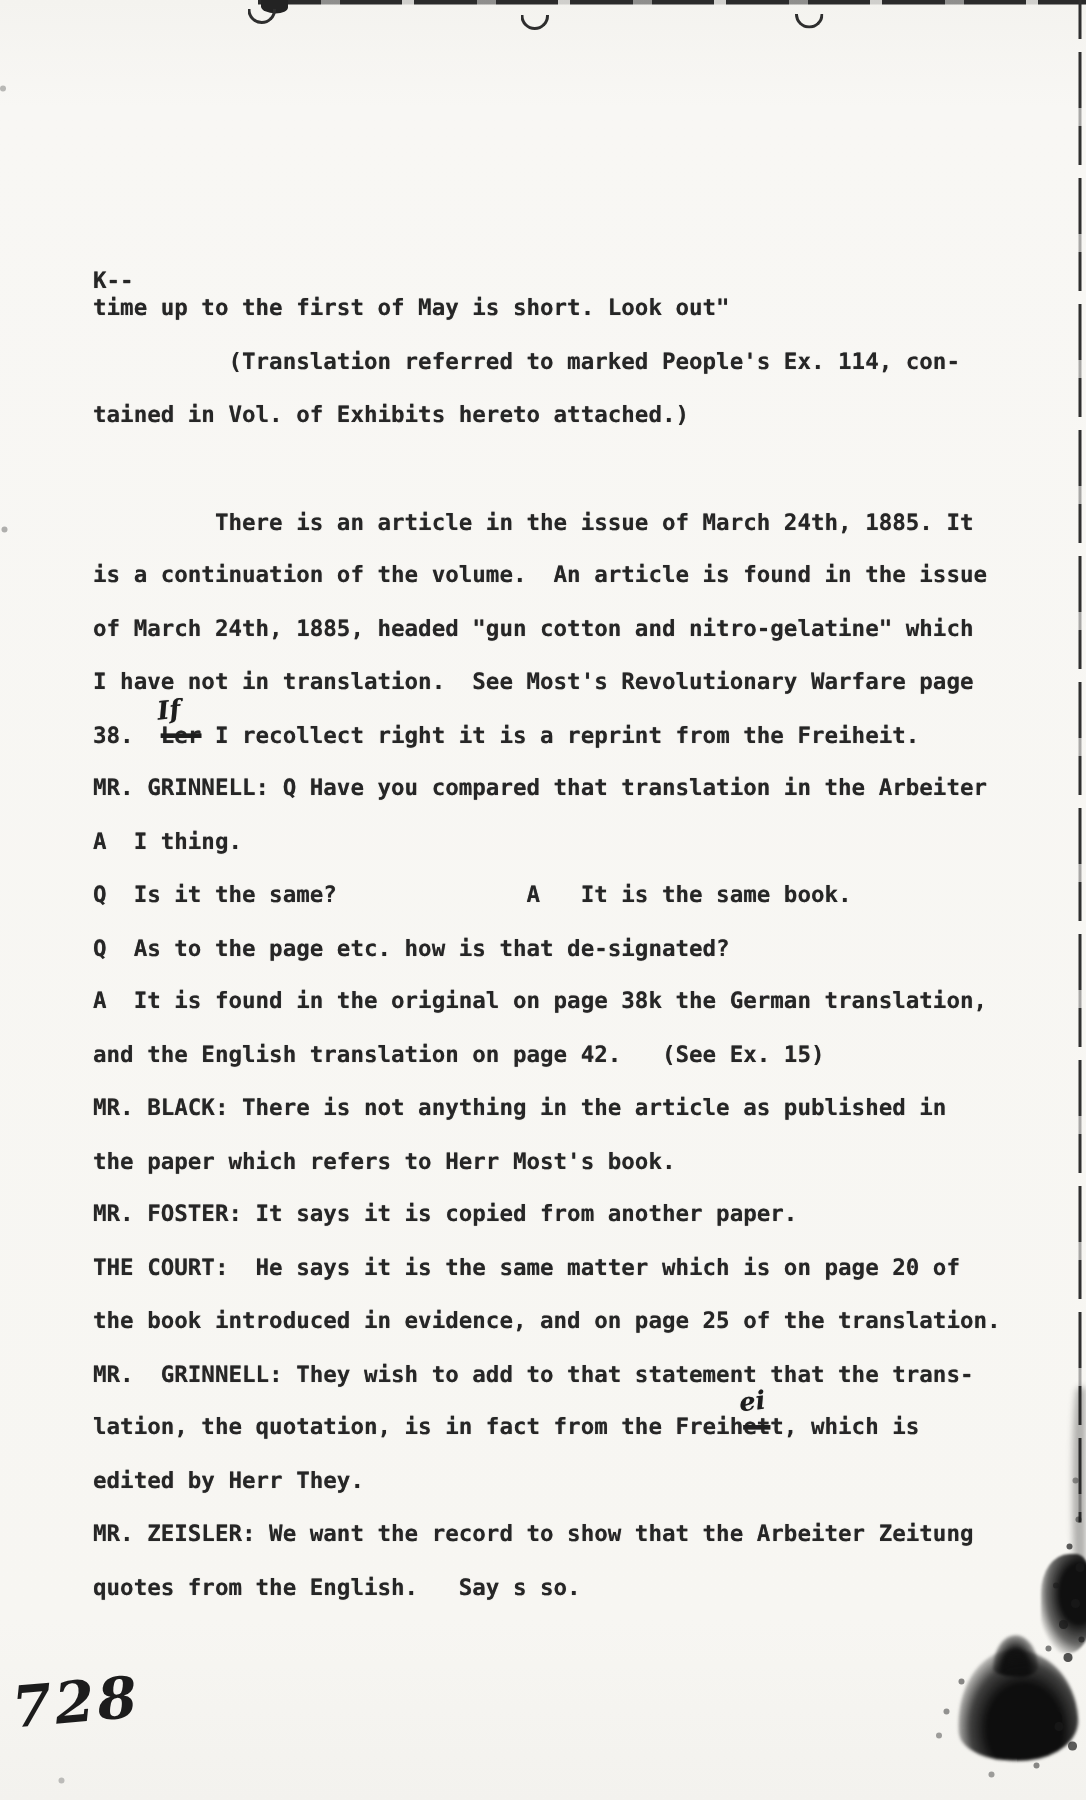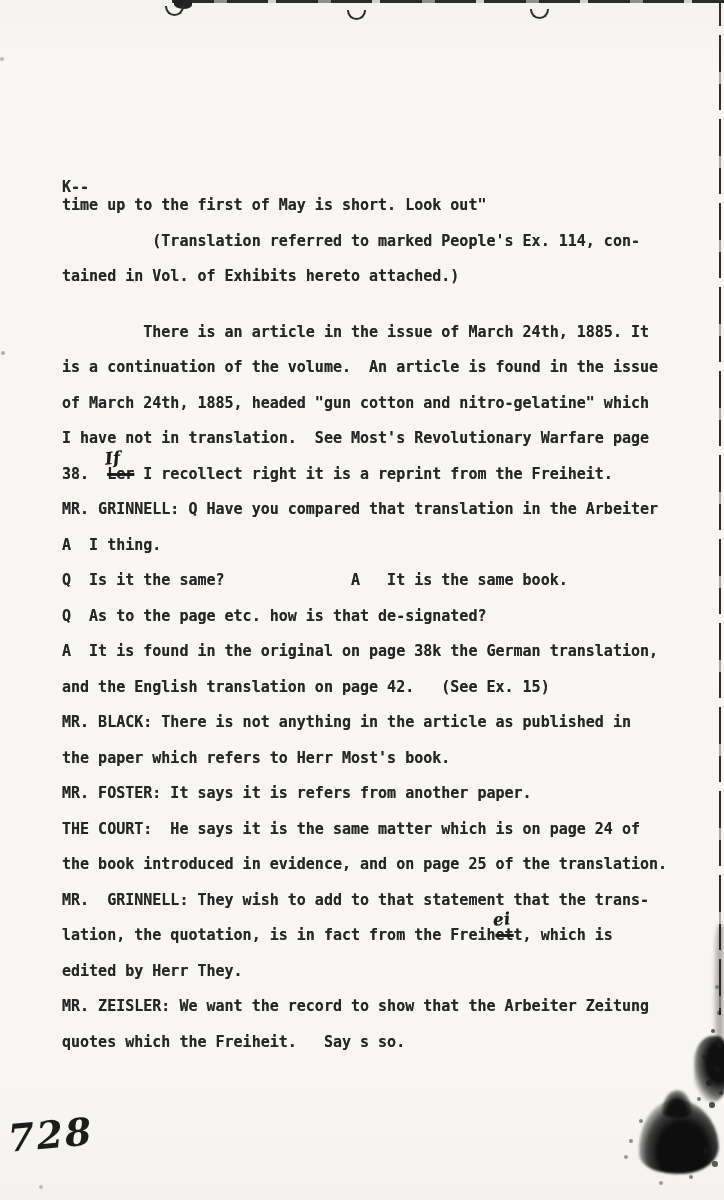--- a/index.html
+++ b/index.html
@@ -114,21 +114,21 @@
     font-weight: bold;
     letter-spacing: 0;
     text-shadow: 0 0 .5px rgba(30,30,30,.55);
   }
   .line {
     white-space: pre;
     height: 35.5px;
     line-height: 19px;
   }
   .line.tight { height: 18px; }
-  .line.gap-before { margin-top: 20px; }
+  .line.gap-before { margin-top: 36px; }
   .strike {
     position: relative;
     text-decoration: line-through;
     text-decoration-thickness: 3px;
     text-decoration-color: #1e1e1e;
   }
   .hand-note {
     position: absolute;
     top: -16px;
     left: -2px;
@@ -190,28 +190,28 @@
       <div class="line"><span>I have not in translation.  See Most's Revolutionary Warfare page</span></div>
       <div class="line"><span>38.  </span><span class="strike">Ler<span class="hand-note">If</span></span><span> I recollect right it is a reprint from the Freiheit.</span></div>
       <div class="line"><span>MR. GRINNELL: Q Have you compared that translation in the Arbeiter</span></div>
       <div class="line"><span>A  I thing.</span></div>
       <div class="line"><span>Q  Is it the same?              A   It is the same book.</span></div>
       <div class="line"><span>Q  As to the page etc. how is that de-signated?</span></div>
       <div class="line"><span>A  It is found in the original on page 38k the German translation,</span></div>
       <div class="line"><span>and the English translation on page 42.   (See Ex. 15)</span></div>
       <div class="line"><span>MR. BLACK: There is not anything in the article as published in</span></div>
       <div class="line"><span>the paper which refers to Herr Most's book.</span></div>
-      <div class="line"><span>MR. FOSTER: It says it is refers from another paper.</span></div>
-      <div class="line"><span>THE COURT:  He says it is the same matter which is on page 24 of</span></div>
+      <div class="line"><span>MR. FOSTER: It says it is copied from another paper.</span></div>
+      <div class="line"><span>THE COURT:  He says it is the same matter which is on page 20 of</span></div>
       <div class="line"><span>the book introduced in evidence, and on page 25 of the translation.</span></div>
       <div class="line"><span>MR.  GRINNELL: They wish to add to that statement that the trans-</span></div>
       <div class="line"><span>lation, the quotation, is in fact from the Freih</span><span class="strike">et<span class="hand-note">ei</span></span><span>t, which is</span></div>
       <div class="line"><span>edited by Herr They.</span></div>
       <div class="line"><span>MR. ZEISLER: We want the record to show that the Arbeiter Zeitung</span></div>
-      <div class="line"><span>quotes which the Freiheit.   Say s so.</span></div>
+      <div class="line"><span>quotes from the English.   Say s so.</span></div>
     </div>
 
   <div class="folio">728</div>
   <div class="pagenum">30</div>
 
   <div class="blob-a"></div>
   <div class="blob-b2"></div>
   <div class="blob-b"></div>
   <div class="speckles"></div>
 

